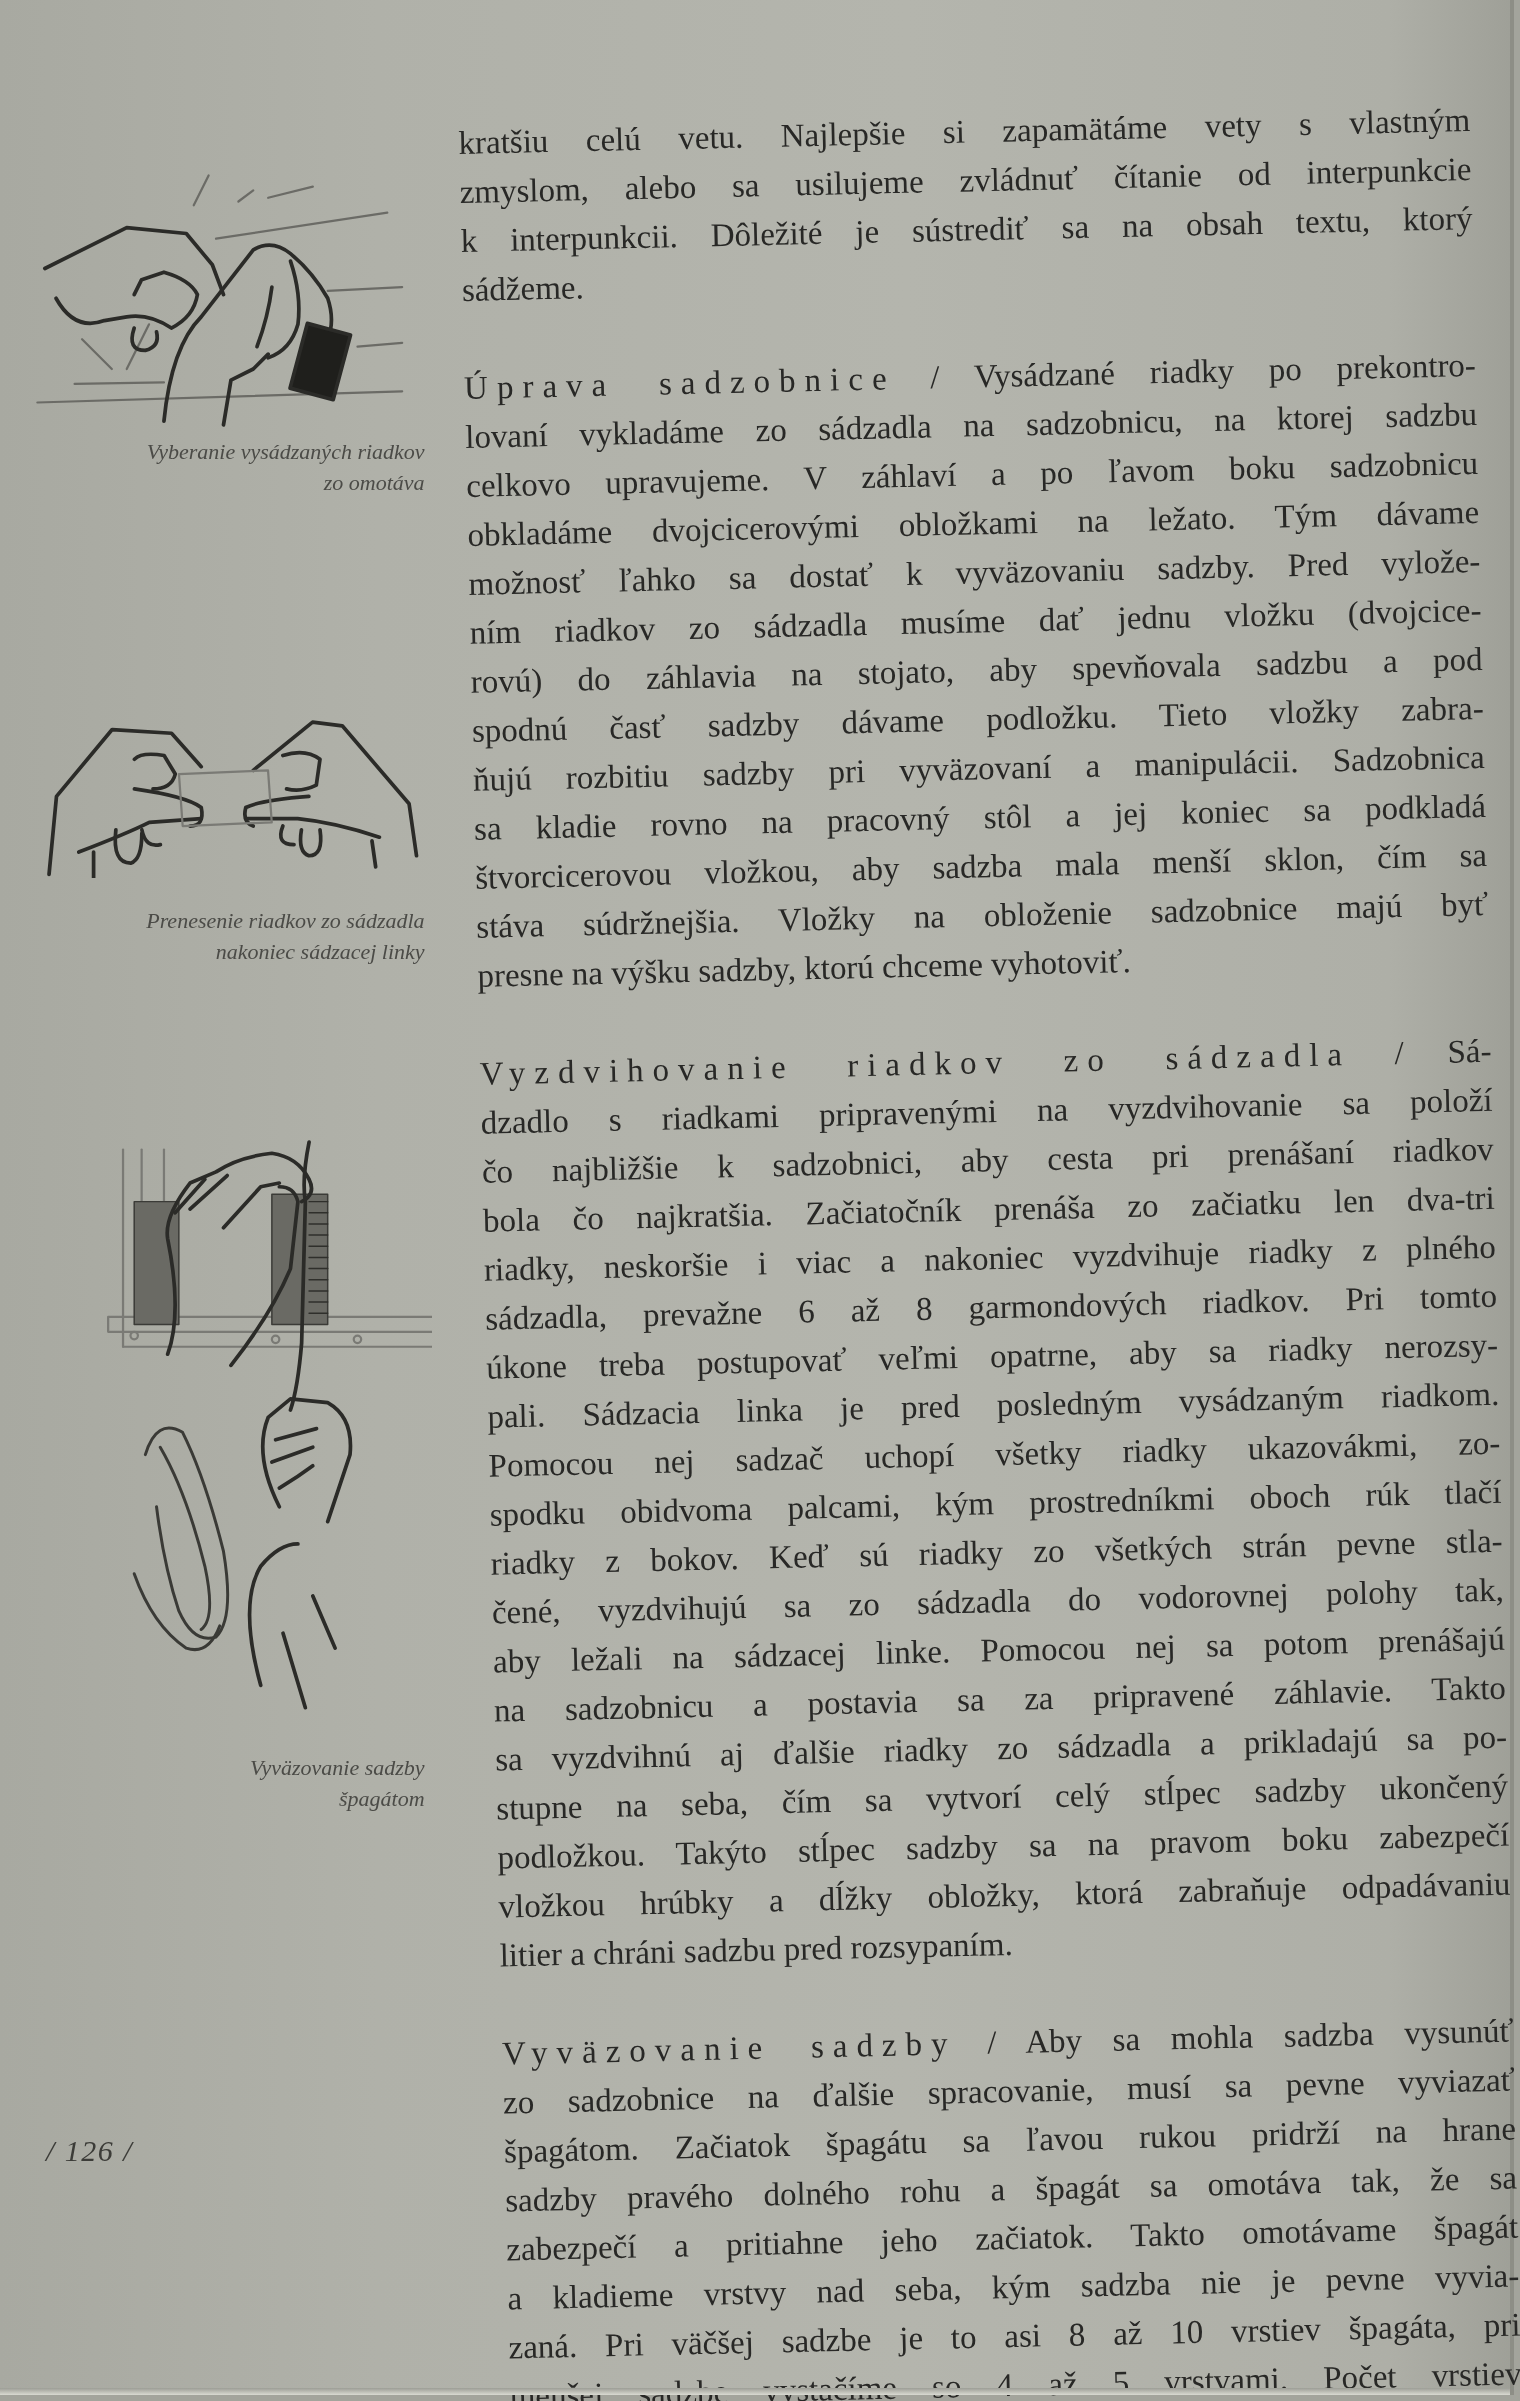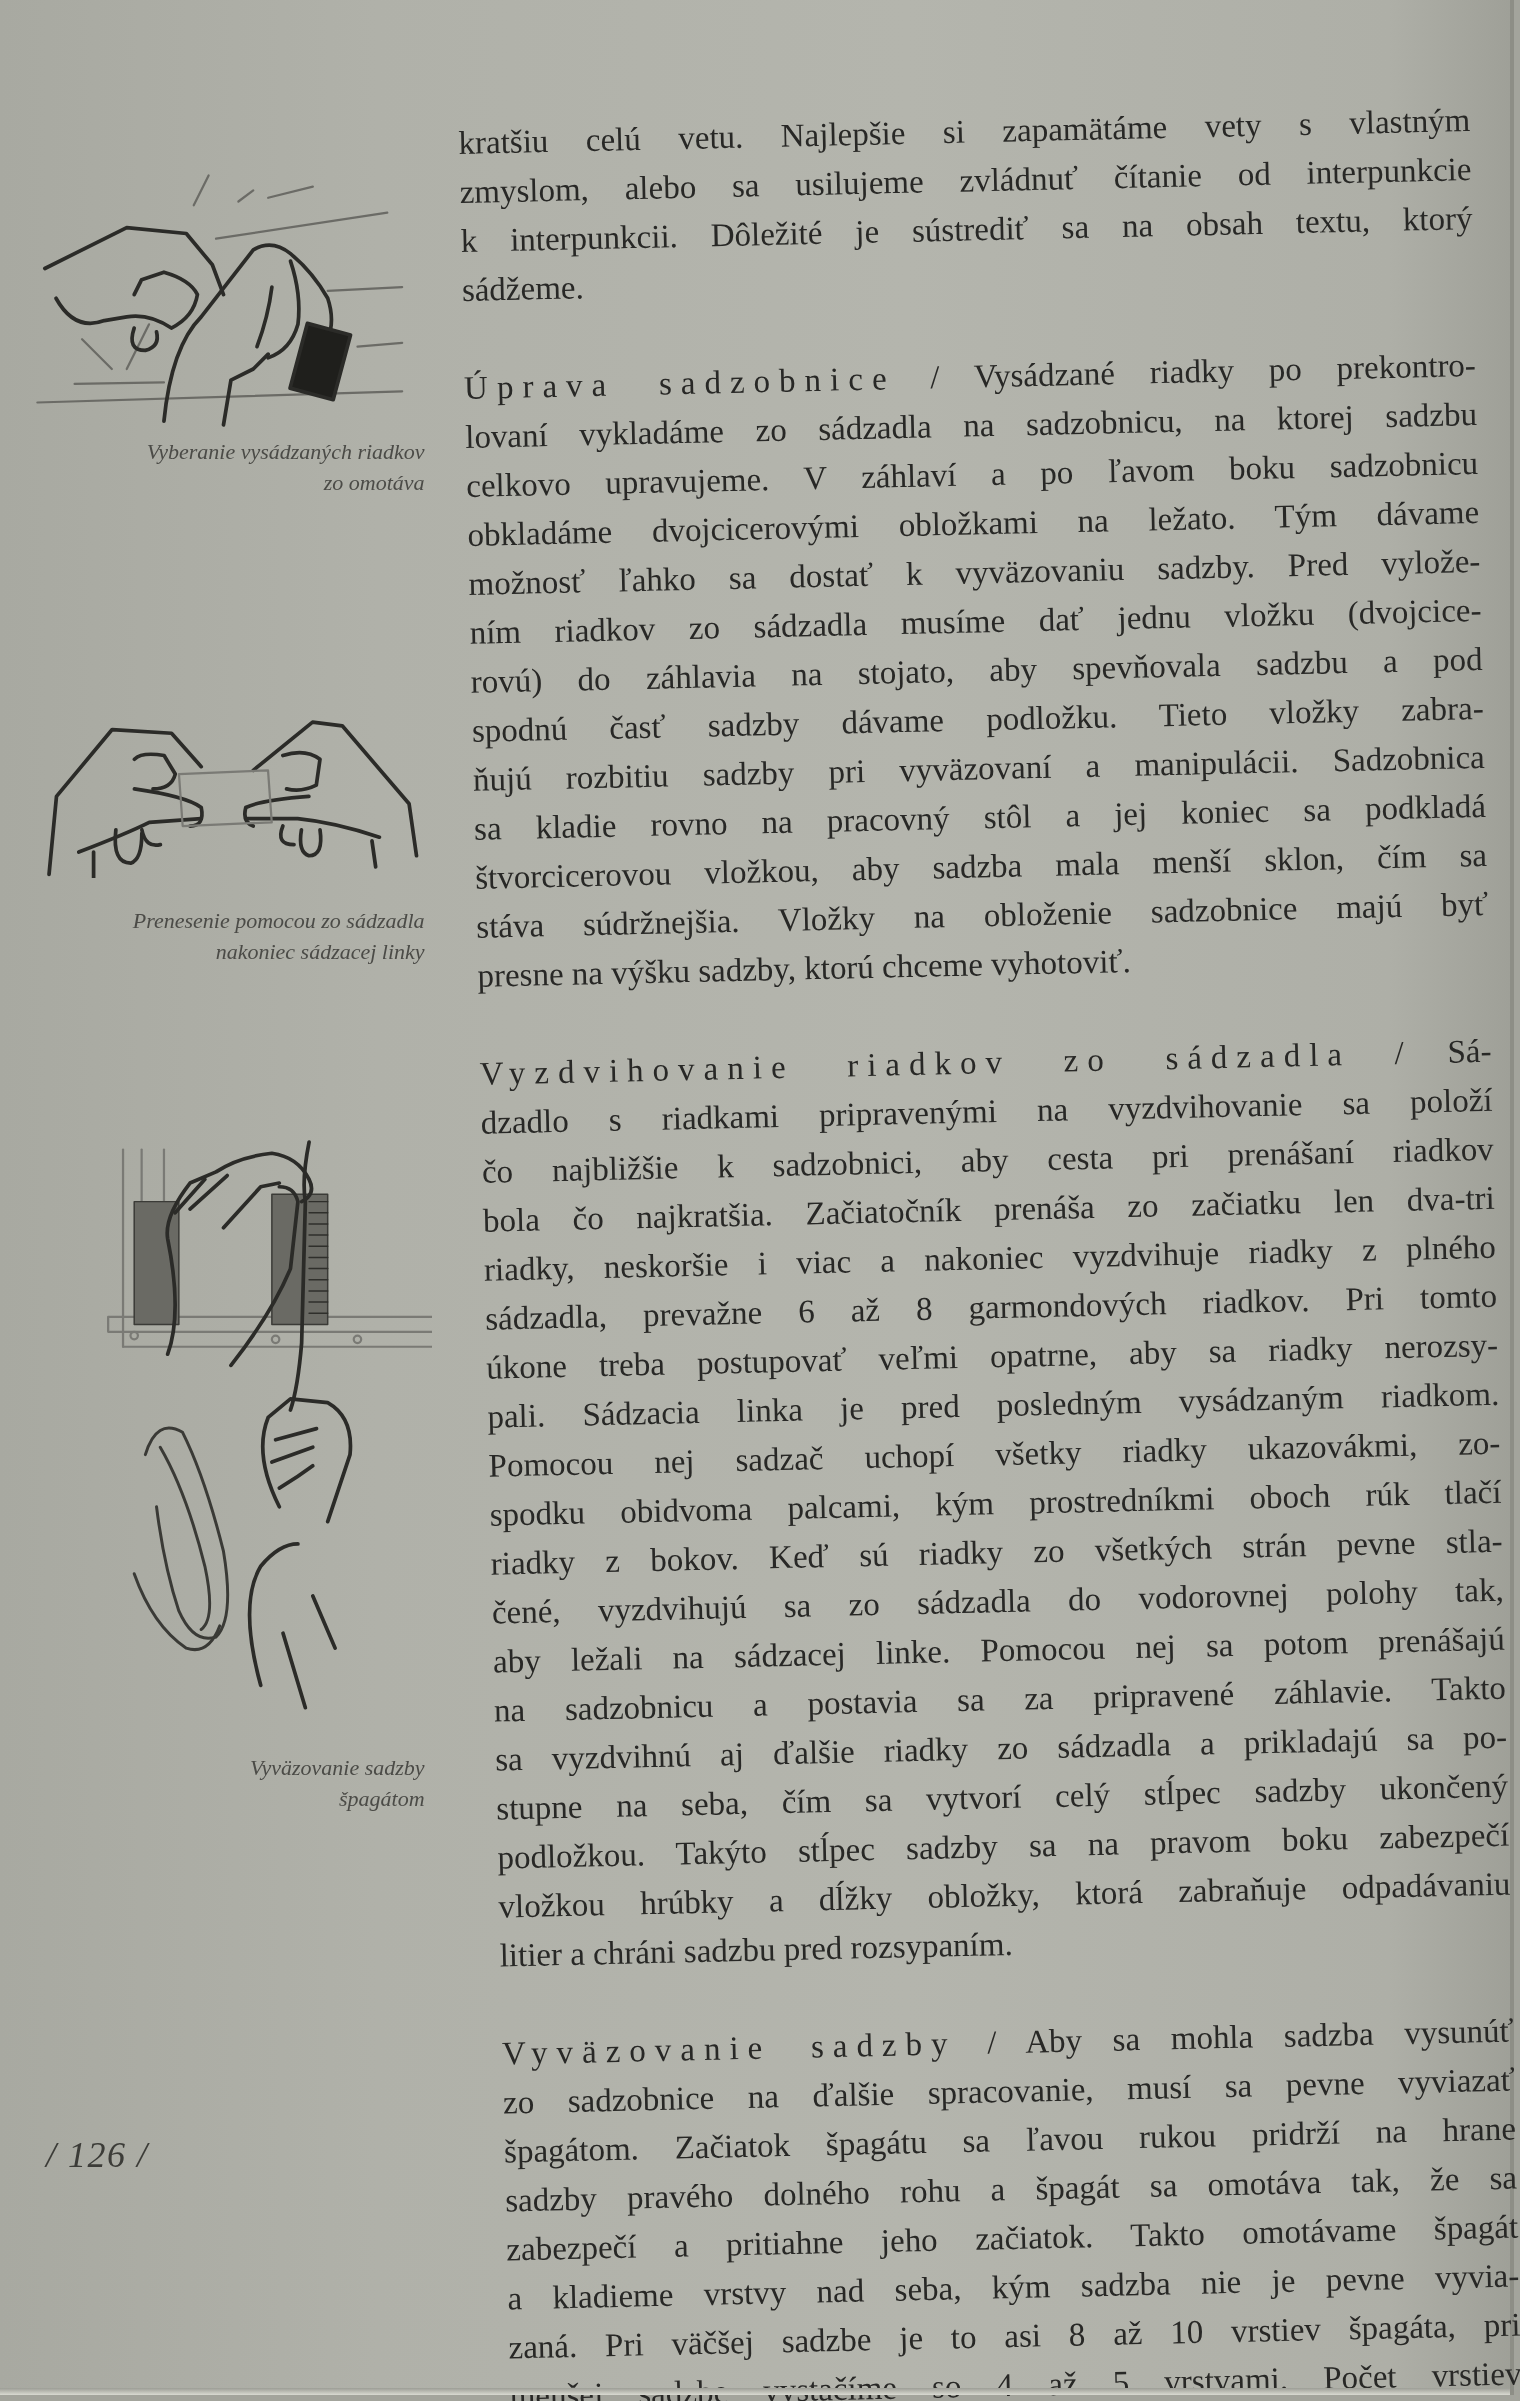--- a/index.html
+++ b/index.html
@@ -67,21 +67,21 @@
     .fig-2 .caption { margin-top: 27px; }
     .fig-3 { top: 941px; }
     .fig-3 .caption { margin-top: 22px; }
 
     .page-number {
       position: absolute;
       left: 46px;
       top: 2134px;
       font-family: "Liberation Serif", "DejaVu Serif", serif;
       font-style: italic;
-      font-size: 36px;
+      font-size: 30px;
       color: #3c3c38;
       letter-spacing: 1.5px;
     }
 
     
     .text-col {
       position: absolute;
       left: 458px;
       top: 119px;
       width: 1012px;
@@ -164,21 +164,21 @@
           <path d="M360 95 Q390 85 410 100 L405 135 Q385 145 365 140"></path>
           <path d="M395 150 Q330 155 310 165 Q305 185 320 190"></path>
           <path d="M410 195 Q415 230 395 230 Q380 225 385 195"></path>
           <path d="M360 190 Q350 215 375 215"></path>
           <path d="M480 210 L485 245"></path>
 
           <path d="M220 120 L340 115 L345 185 L225 190 Z" stroke="#7a7a75" stroke-width="3"></path>
         </g>
       </svg>
       <div class="caption">
-        <span>Prenesenie pomocou zo sádzadla</span>
+        <span>Prenesenie riadkov zo sádzadla</span>
         <span>nakoniec sádzacej linky</span>
       </div>
     </div>
 
     <div class="figure fig-3">
       <svg width="417" height="640" viewBox="0 0 560 860">
         <g fill="none" stroke="#2b2b28" stroke-width="5" stroke-linecap="round" stroke-linejoin="round">
 
           <g stroke="#7a7a75" stroke-width="3">
             <line x1="145" y1="80" x2="145" y2="345"></line>

